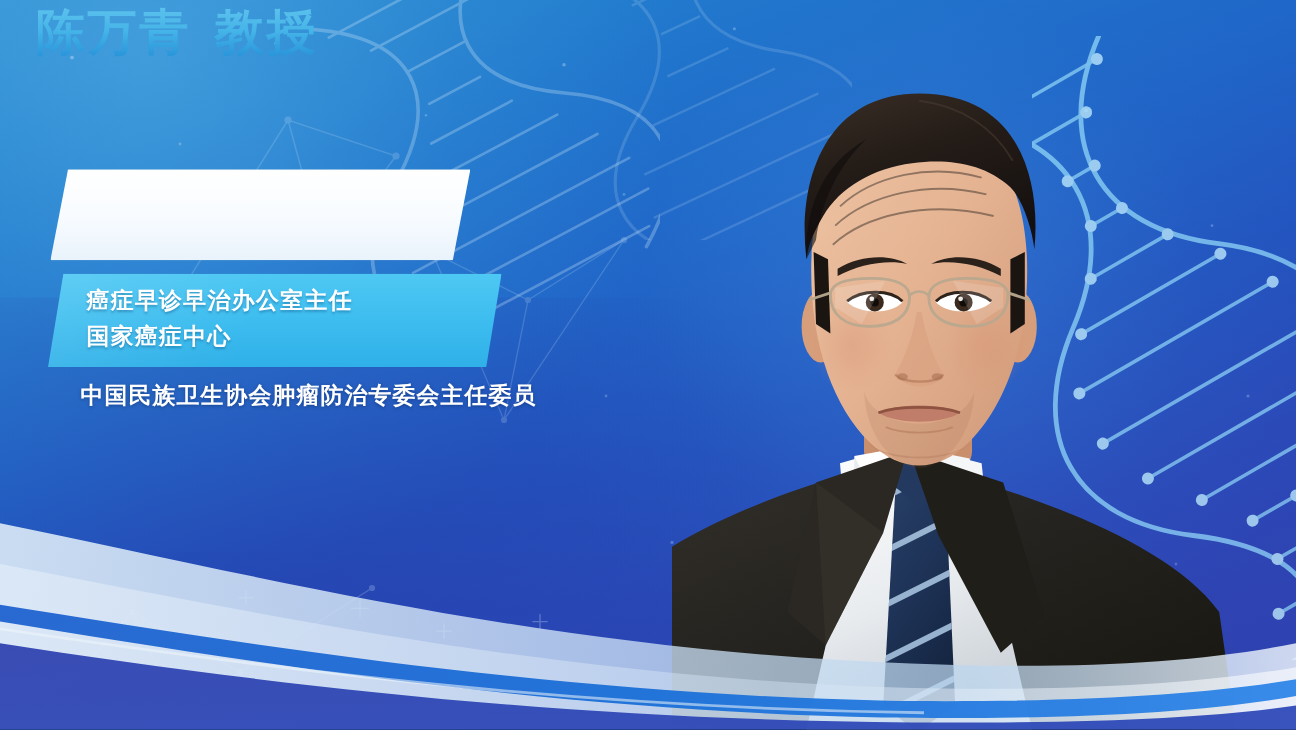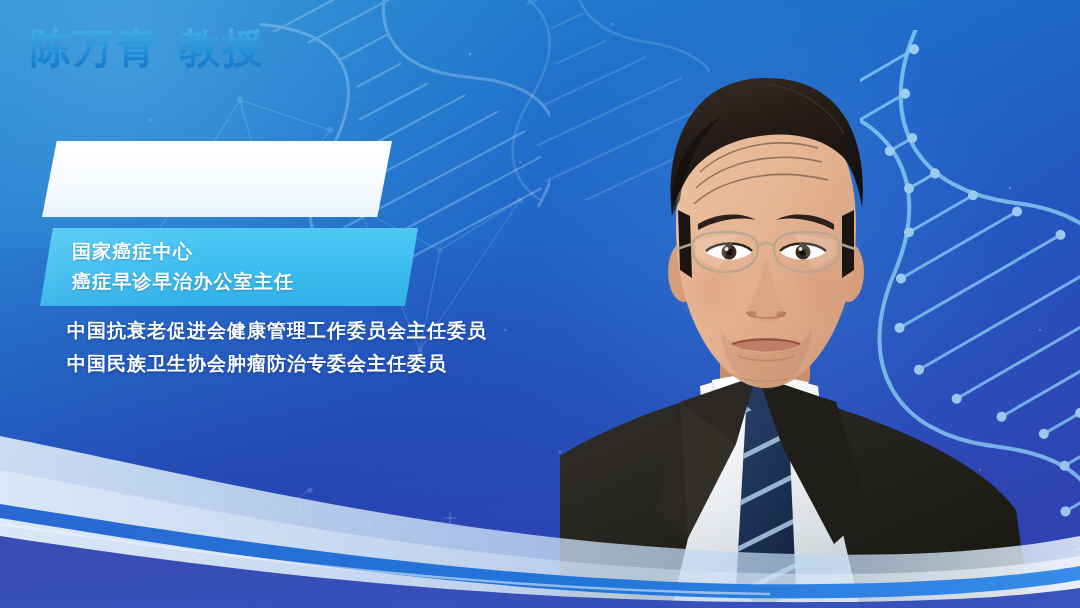--- a/index.html
+++ b/index.html
@@ -80,21 +80,21 @@
     height: 76px;
     background: linear-gradient(180deg, #ffffff 0%, #f7fbff 55%, #e9f3fb 100%);
     clip-path: polygon(4.2% 0%, 100% 0%, 95.8% 100%, 0% 100%);
     box-shadow: 0 3px 12px rgba(10,40,90,.28);
   }
   .name-text {
     position: absolute;
     left: 0; top: 0;
     width: 350px; height: 76px;
     display: flex;
-    align-items: flex-end;
+    align-items: flex-start;
     padding-left: 30px;
     box-sizing: border-box;
     font-size: 41px;
     font-weight: bold;
     letter-spacing: 2px;
     background-image: linear-gradient(180deg, #63c6ee 0%, #45b4e8 34%, #1f8ad6 72%, #1073c6 100%);
     -webkit-background-clip: text;
     background-clip: text;
     color: transparent;
     -webkit-text-fill-color: transparent;
@@ -478,26 +478,25 @@
   <div class="name-banner"></div>
   <div class="name-text">
     <span>陈万青</span>
       <span class="gap"></span>
       <span>教授</span>
   </div>
 
   <div class="sub-banner"></div>
   <div class="sub-banner-shade"></div>
   <div class="sub-lines">
+    <div>癌症早诊早治办公室主任</div>
     <div>国家癌症中心</div>
-    <div>癌症早诊早治办公室主任</div>
   </div>
 
   <div class="creds">
-    <div>中国抗衰老促进会健康管理工作委员会主任委员</div>
     <div>中国民族卫生协会肿瘤防治专委会主任委员</div>
   </div>
 
   <svg class="waves" viewBox="0 0 1080 200" preserveAspectRatio="none">
     <defs>
       <linearGradient id="wLight" x1="0" y1="0" x2="1" y2="0">
         <stop offset="0%" stop-color="#d9e8f6" stop-opacity=".92"></stop>
         <stop offset="40%" stop-color="#cfe2f5" stop-opacity=".80"></stop>
         <stop offset="75%" stop-color="#bcd6ef" stop-opacity=".72"></stop>
         <stop offset="100%" stop-color="#eaf2fb" stop-opacity=".85"></stop>

